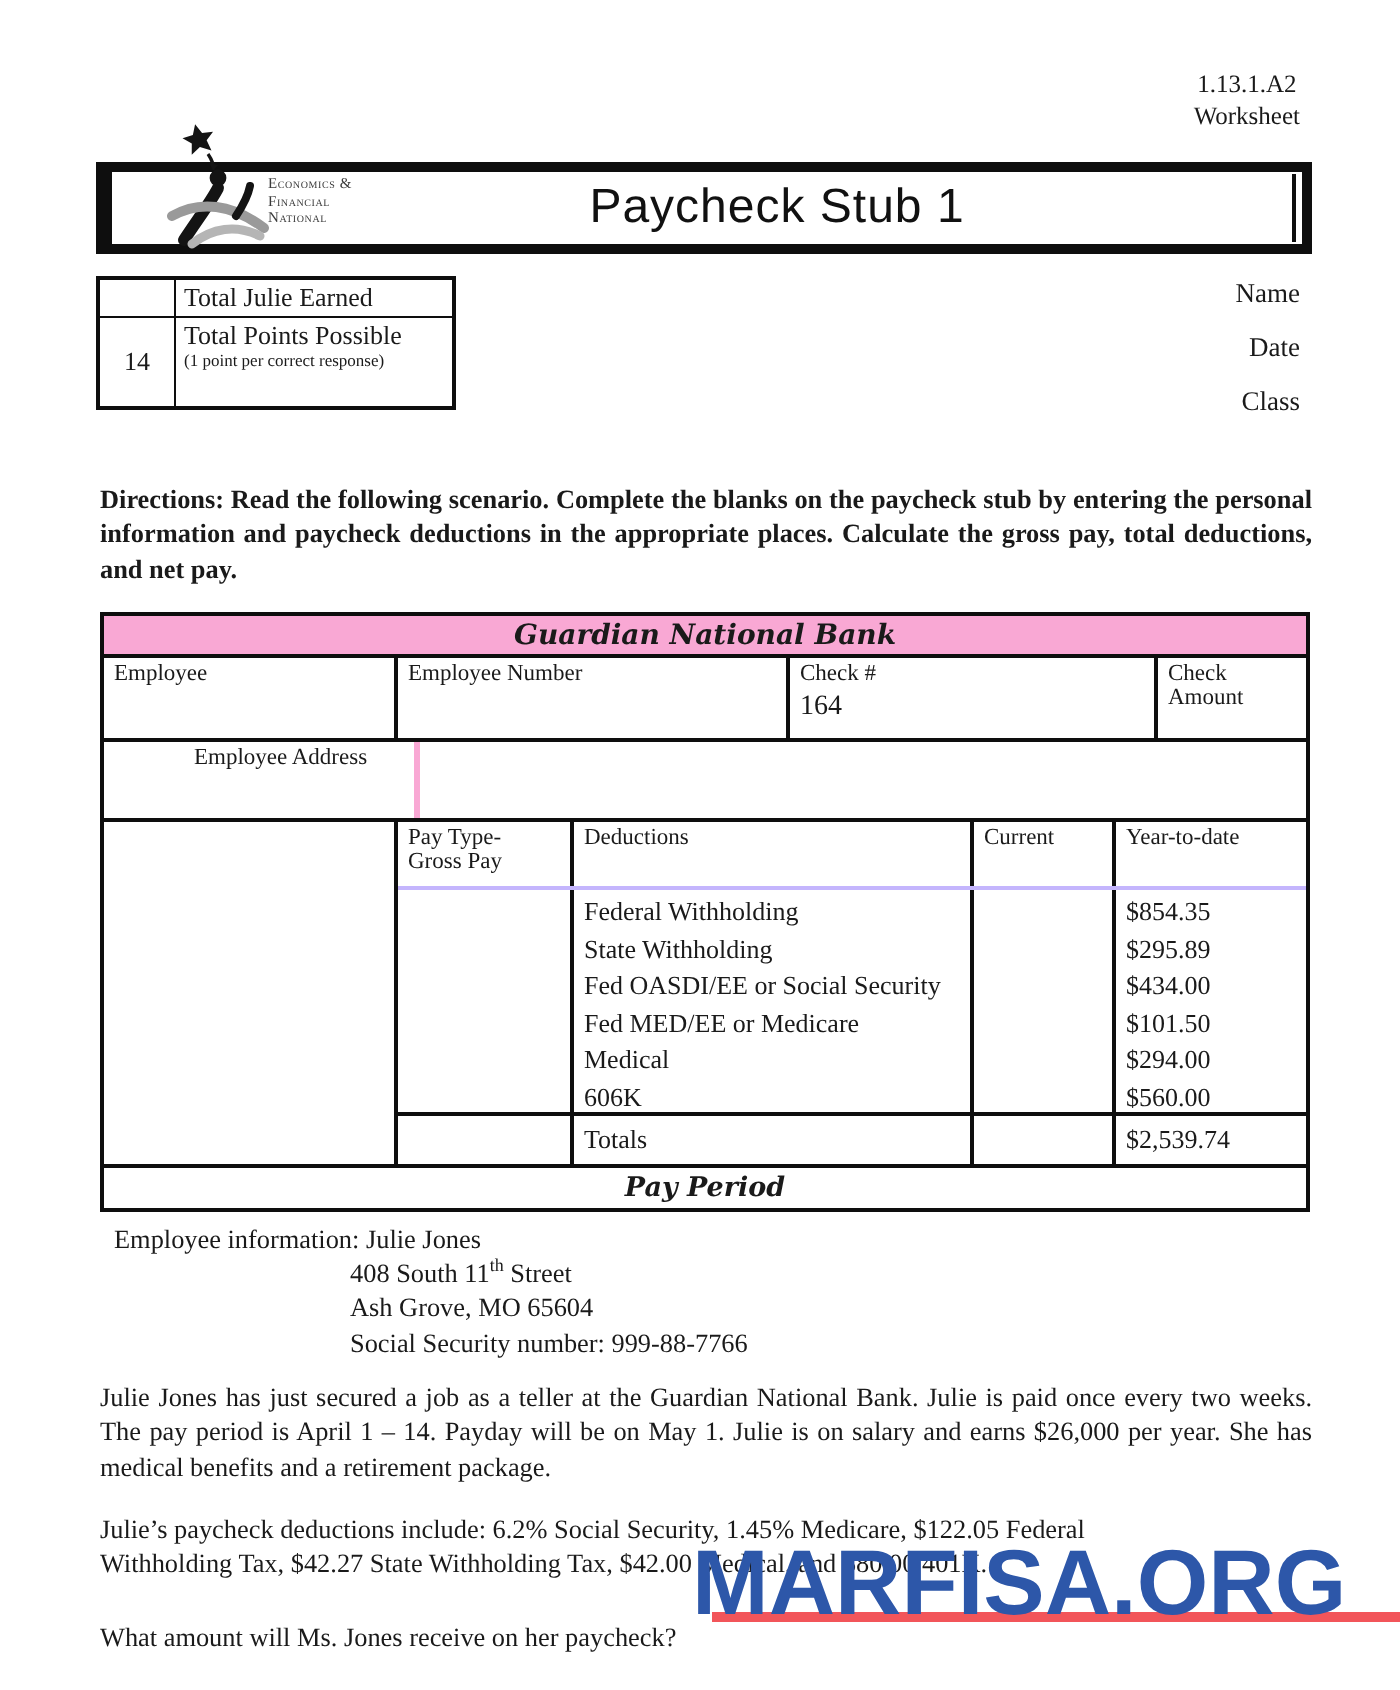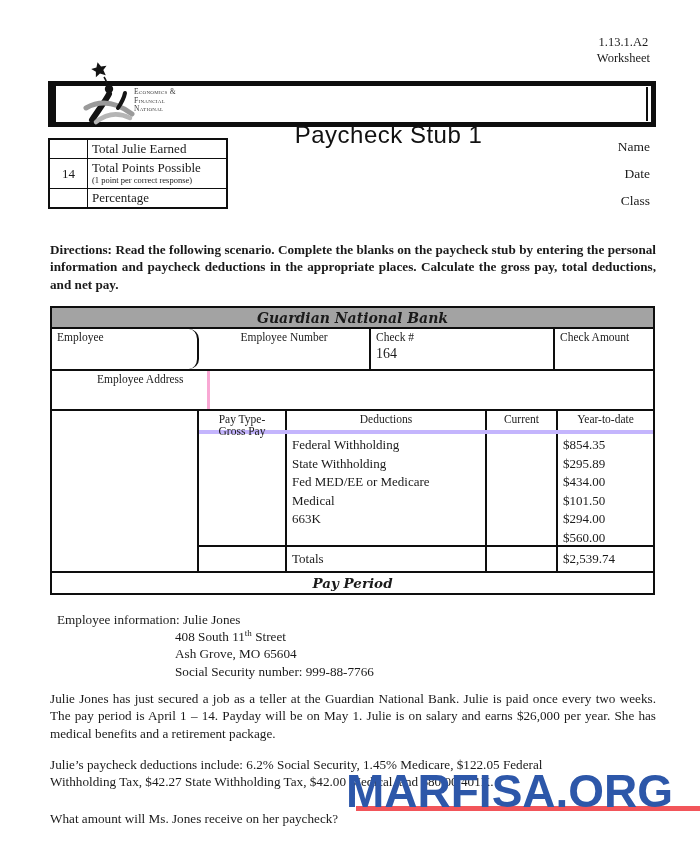--- a/index.html
+++ b/index.html
@@ -47,21 +47,20 @@
   .title-text {
     position: absolute;
     left: 0; right: 0;
     top: 4px;
     text-align: center;
     padding-left: 70px;
     font-family: "Liberation Sans", sans-serif;
     font-size: 24px;
     letter-spacing: 0.5px;
     color: #111;
-    margin-top: 31px;
   }
 
   
   .logo { position: absolute; left: 82px; top: 56px; width: 160px; height: 70px; }
   .logo svg { position: absolute; left: 0; top: 0; }
   .logo-text {
     position: absolute;
     left: 52px;
     top: 32px;
     font-size: 7.5px;
@@ -83,21 +82,21 @@
   }
   .pt-row { display: flex; border-bottom: 1.5px solid #0e0e0e; }
   .pt-row:last-child { border-bottom: none; }
   .pt-score {
     width: 38px;
     border-right: 1.5px solid #0e0e0e;
     text-align: center;
     display: flex; align-items: center; justify-content: center;
   }
   .pt-label { flex: 1; padding: 1px 4px; }
-  .pt-note { font-size: 8.5px; line-height: 9px; padding-bottom: 2px; }
+  .pt-note { font-size: 8.5px; line-height: 9px; padding-bottom: 17px; }
 
   
   .student-fields { position: absolute; left: 455px; top: 139px; width: 200px; }
   .sf-row { display: flex; align-items: flex-end; margin-bottom: 10px; height: 17px; flex-direction: column; }
   .sf-label { width: 72px; text-align: right; font-size: 13.5px; padding-right: 5px; }
   .sf-line { flex: 1; border-bottom: 1.2px solid #1a1a1a; height: 15px; }
 
   
   .para {
     position: absolute;
@@ -121,47 +120,47 @@
     border: 2px solid #0e0e0e;
     font-size: 11.5px;
   }
   .script-font {
     font-family: "DejaVu Serif", serif;
     font-style: italic;
     font-weight: bold;
   }
   .bank-header {
     height: 21px;
-    background: #a3a3a3;
+    background: #f9a8d4;
     border-bottom: 2px solid #0e0e0e;
     text-align: center;
     font-size: 14px;
     line-height: 20px;
   }
   .stub-row { display: flex; }
   .cell { padding: 2px 5px; }
   .r-emp { height: 42px; border-bottom: 2px solid #0e0e0e; }
-  .c-employee   { width: 147px; border-right: 2px solid #0e0e0e; border-radius: 10px; }
-  .c-empnumber  { width: 172px; border-right: 2px solid #0e0e0e; text-align: center; }
+  .c-employee   { width: 147px; border-right: 2px solid #0e0e0e; }
+  .c-empnumber  { width: 196px; border-right: 2px solid #0e0e0e; }
   .c-check      { width: 184px; border-right: 2px solid #0e0e0e; }
   .c-amount     { flex: 1; }
   .check-number { font-size: 14px; margin-top: 3px; }
   .r-addr { height: 40px; border-bottom: 2px solid #0e0e0e; }
   .c-address { width: 118px; border-right: 3px solid #f9a8d4; margin-left: 40px; }
   .c-addr-blank { flex: 1; }
 
   .r-ded-wrap { display: flex; }
   .c-left-blank { width: 147px; border-right: 2px solid #0e0e0e; }
   .ded-block { flex: 1; }
   .ded-cols { display: flex; }
   .c-paytype { width: 88px; border-right: 2px solid #0e0e0e; }
   .c-dedname { width: 200px; border-right: 2px solid #0e0e0e; }
   .c-current { width: 71px; border-right: 2px solid #0e0e0e; }
   .c-ytd { flex: 1; }
-  .ded-header { height: 23px; border-bottom: 4px solid #c4b5fd; text-align: center; }
+  .ded-header { height: 34px; border-bottom: 2px solid #c4b5fd; }
   .ded-items { height: 113px; border-bottom: 2px solid #0e0e0e; }
   .ded-items .cell, .ded-totals .cell { font-size: 13px; }
   .ded-line { line-height: 18.5px; white-space: nowrap; }
   .ded-totals { height: 24px; }
   .ded-totals .cell { line-height: 19px; }
   .r-payperiod {
     border-top: 2px solid #0e0e0e;
     height: 22px;
     text-align: center;
     font-size: 13.5px;
@@ -238,24 +237,20 @@
       <div class="pt-score"></div>
       <div class="pt-label">Total Julie Earned</div>
     </div>
     <div class="pt-row">
       <div class="pt-score">14</div>
       <div class="pt-label">
         <div>Total Points Possible</div>
         <div class="pt-note">(1 point per correct response)</div>
       </div>
     </div>
-    <div class="pt-row">
-      <div class="pt-score"></div>
-      <div class="pt-label">Percentage</div>
-    </div>
   </div>
 
   <div class="student-fields">
     <div class="sf-row">
       <div class="sf-label">Name</div>
       <div class="sf-line"></div>
     </div>
     <div class="sf-row">
       <div class="sf-label">Date</div>
       <div class="sf-line"></div>
@@ -298,23 +293,24 @@
           <div class="cell c-dedname">Deductions</div>
           <div class="cell c-current">Current</div>
           <div class="cell c-ytd">Year-to-date</div>
         </div>
 
         <div class="ded-cols ded-items">
           <div class="cell c-paytype"></div>
           <div class="cell c-dedname">
             <div class="ded-line">Federal Withholding</div>
             <div class="ded-line">State Withholding</div>
+            <div class="ded-line">Fed OASDI/EE or Social Security</div>
             <div class="ded-line">Fed MED/EE or Medicare</div>
             <div class="ded-line">Medical</div>
-            <div class="ded-line">663K</div>
+            <div class="ded-line">606K</div>
           </div>
           <div class="cell c-current"></div>
           <div class="cell c-ytd">
             <div class="ded-line">$854.35</div>
             <div class="ded-line">$295.89</div>
             <div class="ded-line">$434.00</div>
             <div class="ded-line">$101.50</div>
             <div class="ded-line">$294.00</div>
             <div class="ded-line">$560.00</div>
           </div>

